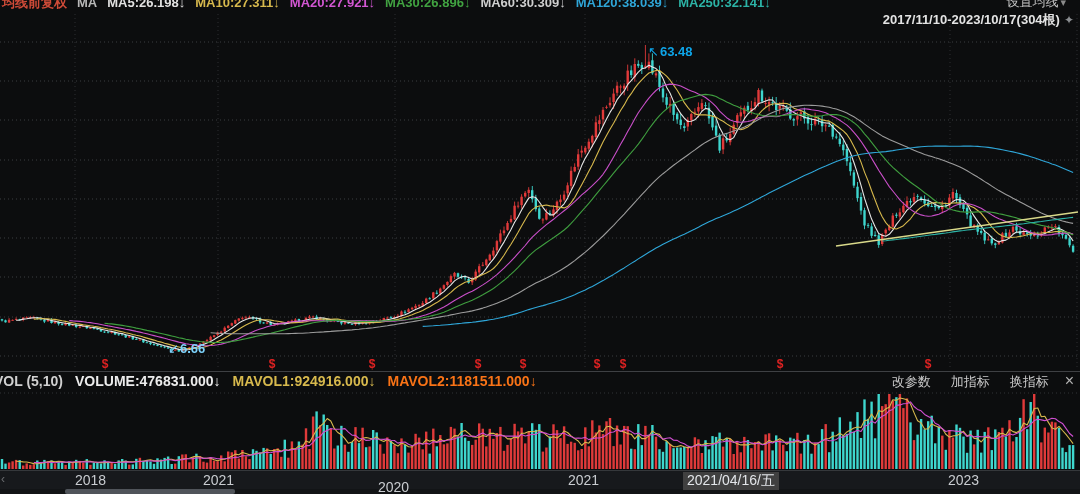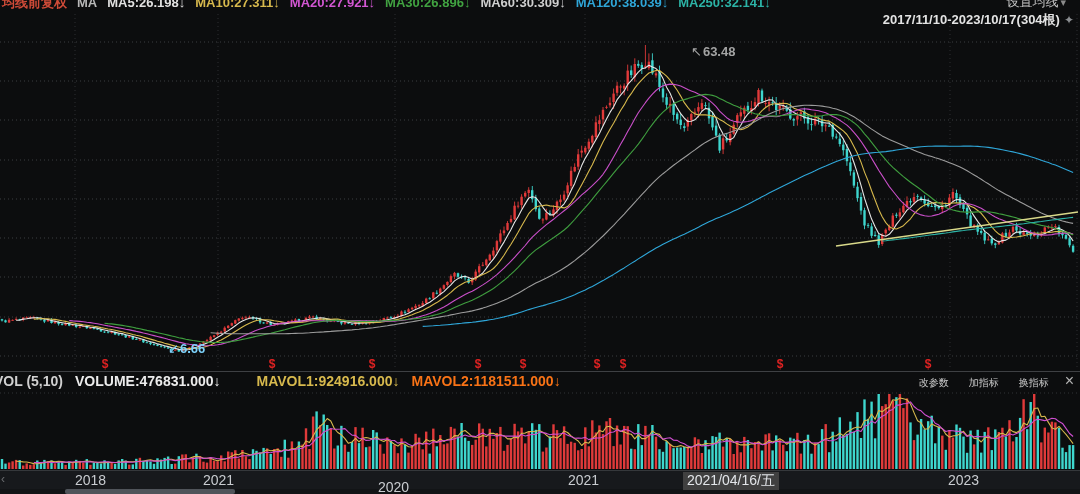--- a/index.html
+++ b/index.html
@@ -9,30 +9,30 @@
   .price-pane{position:absolute;left:0;top:0;width:1080px;height:371px;}
   #price-svg{position:absolute;left:0;top:0;}
   
   .ma-header{position:absolute;left:2px;top:-6px;white-space:nowrap;font-size:13px;font-weight:700;z-index:5;}
   .ma-header span{margin-right:10px;}
   .settings-row{position:absolute;right:14px;top:-7px;font-size:13px;color:#c6c6c6;z-index:5;white-space:nowrap;cursor:pointer;}
   .settings-row .caret{color:#8b8b8b;font-size:11px;margin-left:2px;}
   .range-row{position:absolute;right:6px;top:11px;font-size:13px;font-weight:700;color:#e3e3e3;z-index:5;white-space:nowrap;}
   .range-row .pin{color:#8a8d90;font-size:12px;margin-left:4px;font-weight:400;cursor:pointer;}
   .anno{position:absolute;font-size:13px;font-weight:700;z-index:4;white-space:nowrap;}
-  .anno-high{left:648px;top:44px;color:#a3a3a3;margin-left:43px;}
+  .anno-high{left:648px;top:44px;color:#0ea5e9;}
   .anno-low{left:168px;top:341px;color:#7dd3fc;}
   .anno .arr{margin-right:1px;font-weight:400;}
   .divider{position:absolute;left:0;top:371px;width:1080px;height:1px;background:#3e4043;}
   .vol-header{position:absolute;left:0;top:372px;width:1080px;height:18px;display:flex;
               justify-content:space-between;align-items:center;z-index:5;font-size:14px;font-weight:700;}
   #vol-tokens{white-space:nowrap;margin-left:-6px;}
   #vol-tokens span{margin-right:12px;}
   .vol-actions{white-space:nowrap;margin-right:6px;font-weight:400;}
-  .vol-actions .btn{color:#c9c9c9;font-size:10px;margin-left:20px;cursor:pointer;}
+  .vol-actions .btn{color:#c9c9c9;font-size:13px;margin-left:20px;cursor:pointer;}
   .vol-actions .close{color:#b4b4b4;font-size:16px;margin-left:16px;cursor:pointer;}
   #vol-svg{position:absolute;left:0;top:390px;}
   .xaxis{position:absolute;left:0;top:470px;width:1080px;height:18px;background:#17191c;
          border-top:1px solid #35383b;font-size:14px;color:#c9ccd0;z-index:5;}
   .xaxis .lbl{position:absolute;top:1px;}
   .xaxis .hl{background:#404040;color:#e2e5e9;padding:0 4px;}
   .axis-corner{position:absolute;left:1px;top:1px;color:#6a6d70;font-size:12px;}
   .scrollbar{position:absolute;left:0;top:489px;width:1080px;height:5px;background:#121416;}
   .scrollbar .thumb{position:absolute;left:65px;top:0;width:170px;height:5px;background:#50545a;border-radius:2px;cursor:pointer;}
 </style>
@@ -699,21 +699,21 @@
       <span class="arr">↖</span><span>63.48</span>
     </div>
     <div class="anno anno-low">
       <span class="arr">↙</span><span>6.66</span>
     </div>
   </div>
 
   <div class="divider"></div>
 
   <div class="vol-header">
-    <div id="vol-tokens"><span style="color: rgb(208, 208, 208);">VOL (5,10)</span><span style="color: rgb(236, 236, 236);">VOLUME:476831.000↓</span><span style="color: rgb(215, 185, 77); margin-left: 24px;">MAVOL1:924916.000↓</span><span style="color: #f97316;">MAVOL2:1181511.000↓</span></div>
+    <div id="vol-tokens"><span style="color: rgb(208, 208, 208);">VOL (5,10)</span><span style="color: rgb(236, 236, 236);">VOLUME:476831.000↓</span><span style="color: rgb(215, 185, 77);">MAVOL1:924916.000↓</span><span style="color: #f97316;">MAVOL2:1181511.000↓</span></div>
     <div class="vol-actions" id="vol-actions"><span class="btn">改参数</span><span class="btn">加指标</span><span class="btn">换指标</span><span class="close">×</span></div>
   </div>
 
   <svg id="vol-svg" width="1080" height="80">
       <line x1="0" y1="3" x2="1080" y2="3" stroke="#3b3e41" stroke-width="1" stroke-dasharray="1 3" opacity="0.8"></line>
       <rect x="0.8" y="69.0" width="2.4" height="10.0" fill="#3ed6ce"></rect>
       <rect x="4.3" y="73.6" width="2.4" height="5.4" fill="#3ed6ce"></rect>
       <rect x="7.9" y="72.5" width="2.4" height="6.5" fill="#e03a3a"></rect>
       <rect x="11.4" y="71.3" width="2.4" height="7.7" fill="#e03a3a"></rect>
       <rect x="14.9" y="69.9" width="2.4" height="9.1" fill="#e03a3a"></rect>

